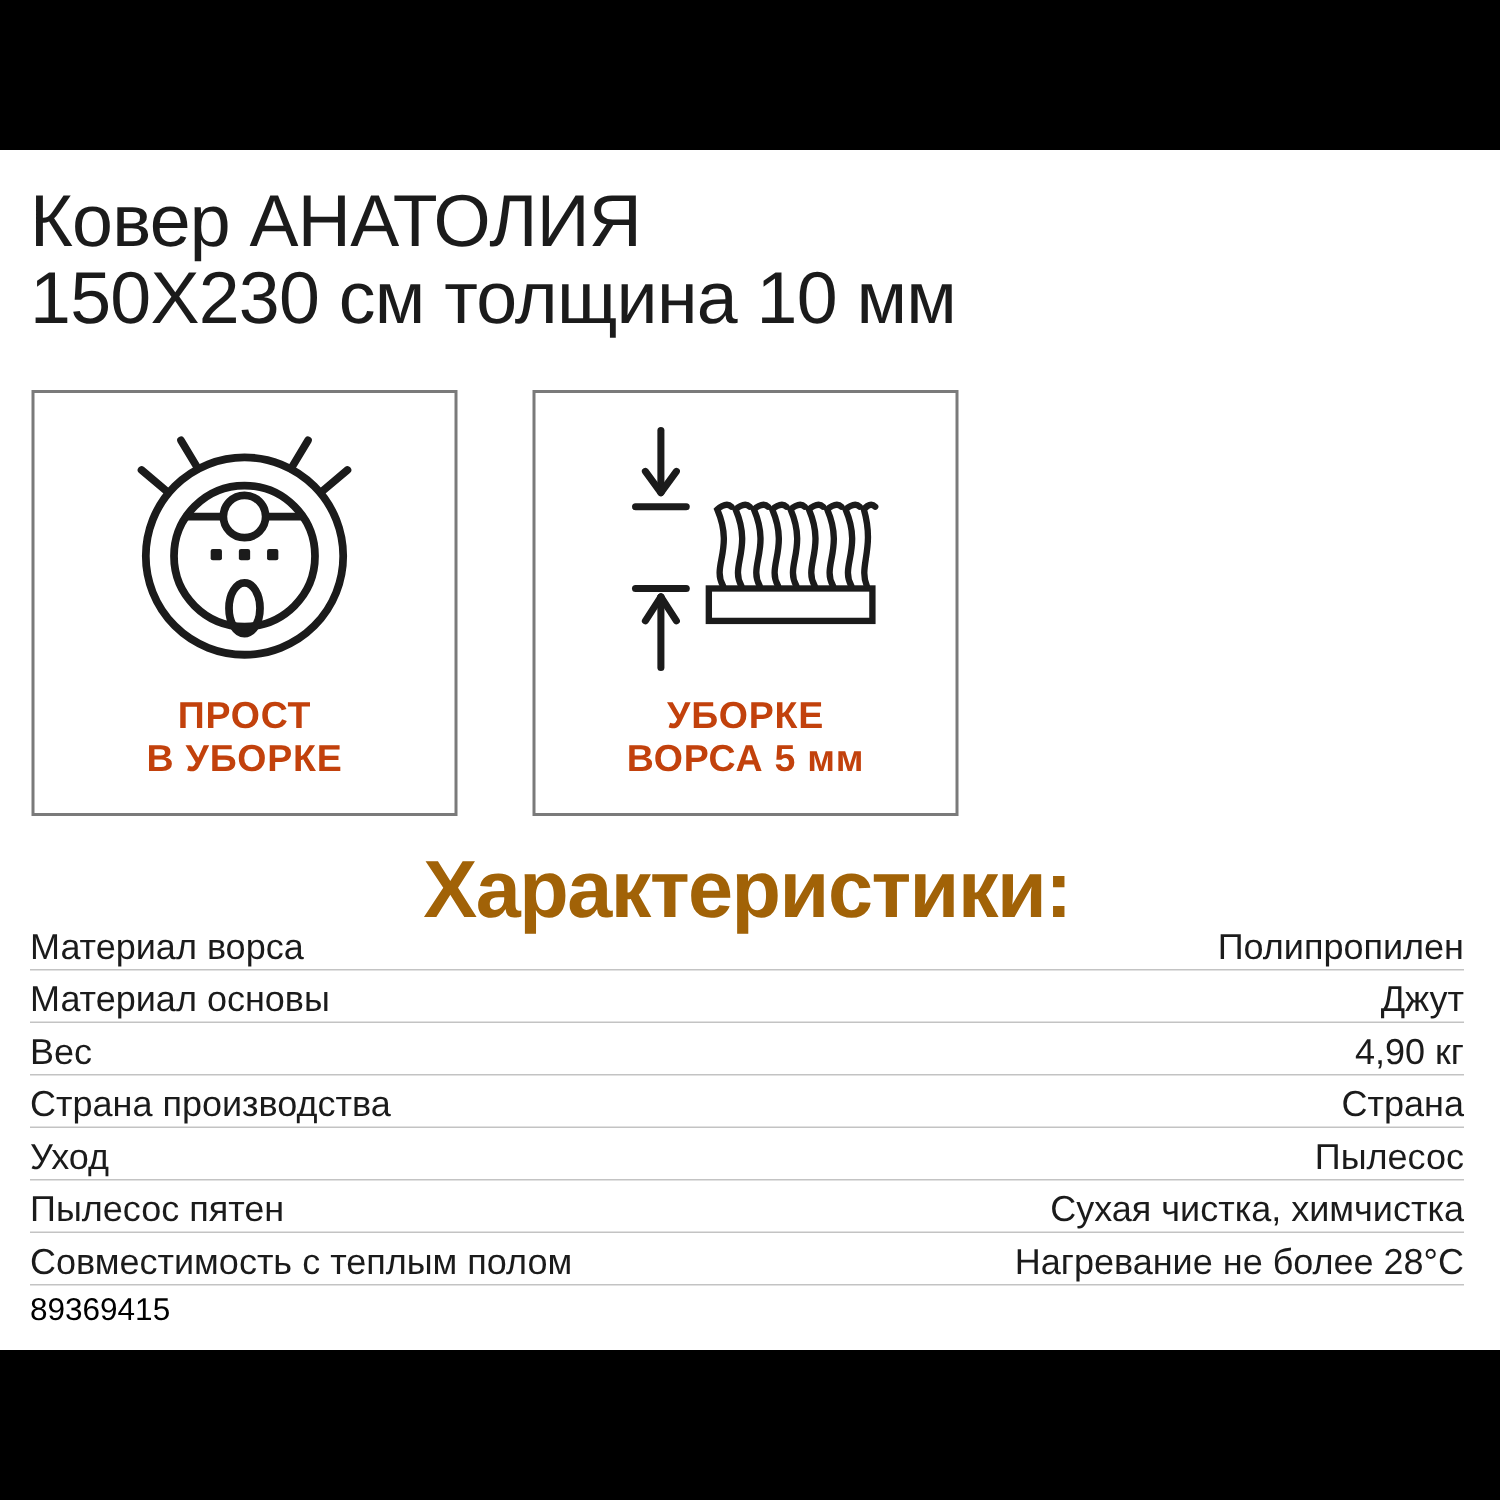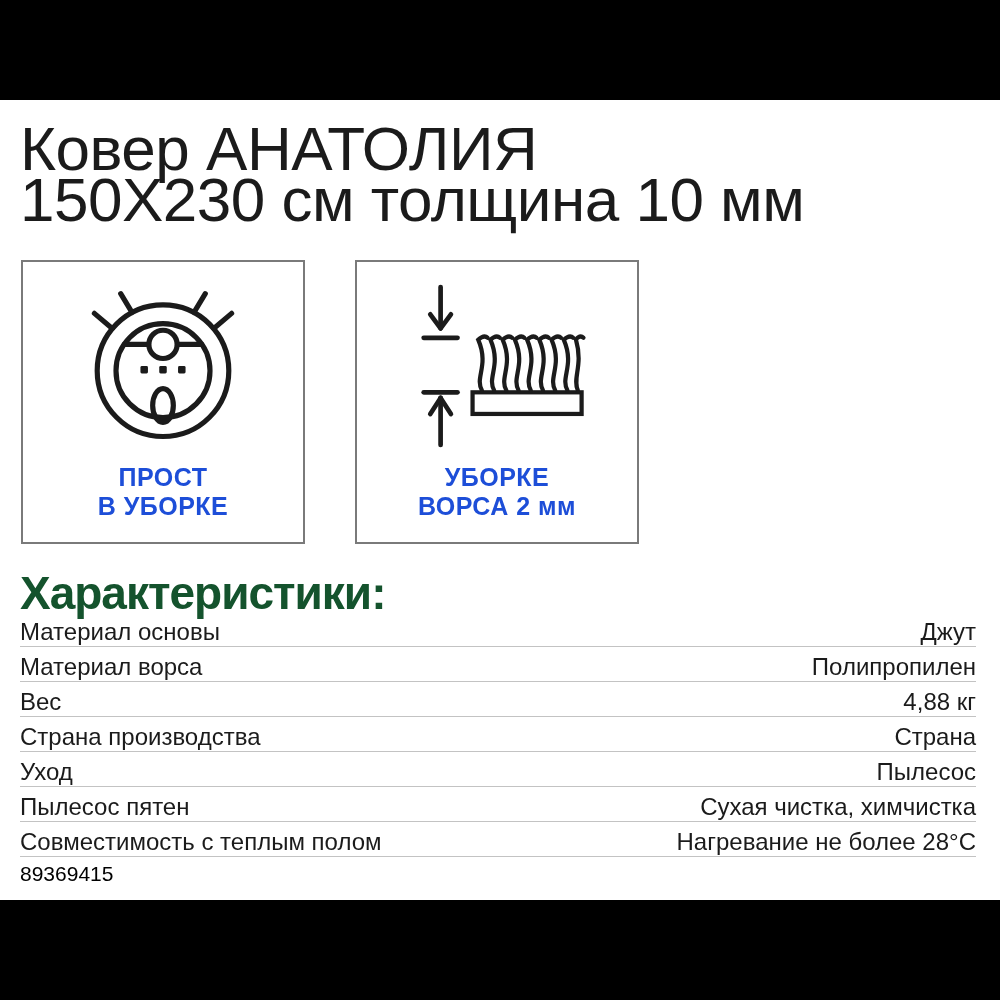--- a/index.html
+++ b/index.html
@@ -12,50 +12,51 @@
   }
   .letterbox { width: 1000px; height: 100px; background: #000000; }
   .content {
     width: 1000px; height: 800px;
     box-sizing: border-box;
     padding: 0 24px 0 20px;
     overflow: hidden;
   }
   .title {
     margin-top: 23px;
-    font-size: 62px;
+    font-size: 49px;
     line-height: 51px;
     letter-spacing: -0.5px;
     color: #1b1b1b;
   }
   .badges { display: flex; gap: 50px; margin-top: 35px; margin-left: 1px; }
   .badge {
     width: 284px; height: 284px;
     box-sizing: border-box;
     border: 2px solid #7a7a7a;
     background: #ffffff;
     display: flex; flex-direction: column; align-items: center;
   }
   .badge svg { width: 196px; height: 188px; margin-top: 10px; flex: 0 0 auto; }
   .badge-label {
     font-weight: bold;
     font-size: 25px;
     line-height: 29px;
     text-align: center;
     letter-spacing: 0.5px;
     margin-top: 3px;
-    color: #1d4ed8;
+    color: #c2410c;
   }
   .specs-heading {
     margin: 25px 0 0 0;
-    font-size: 46px;
+    font-size: 54px;
     line-height: 48px;
     font-weight: bold;
     letter-spacing: -1px;
-    color: #14532d;
+    color: #a16207;
+    text-align: center;
   }
   .spec-table { margin-top: 2px; }
   .spec-row {
     display: flex;
     justify-content: space-between;
     align-items: flex-end;
     height: 33px;
     border-bottom: 1.5px solid #c3c3c3;
     padding-bottom: 1px;
     font-size: 24px;
@@ -130,40 +131,40 @@
           <path d="M123,126 C115,112 131,100 119,72 C119,72 125,66 129,70"></path>
           <path d="M136,126 C128,112 144,100 132,72 C132,72 138,66 142,70"></path>
           <path d="M149,126 C141,112 157,100 145,72 C145,72 151,66 155,70"></path>
           <path d="M162,126 C154,112 170,100 158,72 C158,72 164,66 168,70"></path>
           <path d="M175,126 C167,112 183,100 171,72 C171,72 177,66 181,70"></path>
           <path d="M186,126 C180,112 192,100 184,72 C184,72 188,66 192,70"></path>
         </g>
       </svg>
       <div class="badge-label">
         <div>УБОРКЕ</div>
-        <div>ВОРСА 2 мм</div>
+        <div>ВОРСА 5 мм</div>
       </div>
     </div>
 
   </div>
 
   <h2 class="specs-heading">Характеристики:</h2>
 
   <div class="spec-table">
     <div class="spec-row">
+      <span class="spec-label">Материал ворса</span>
+      <span class="spec-value">Полипропилен</span>
+    </div>
+    <div class="spec-row">
       <span class="spec-label">Материал основы</span>
       <span class="spec-value">Джут</span>
     </div>
     <div class="spec-row">
-      <span class="spec-label">Материал ворса</span>
-      <span class="spec-value">Полипропилен</span>
-    </div>
-    <div class="spec-row">
       <span class="spec-label">Вес</span>
-      <span class="spec-value">4,88 кг</span>
+      <span class="spec-value">4,90 кг</span>
     </div>
     <div class="spec-row">
       <span class="spec-label">Страна производства</span>
       <span class="spec-value">Страна</span>
     </div>
     <div class="spec-row">
       <span class="spec-label">Уход</span>
       <span class="spec-value">Пылесос</span>
     </div>
     <div class="spec-row">

